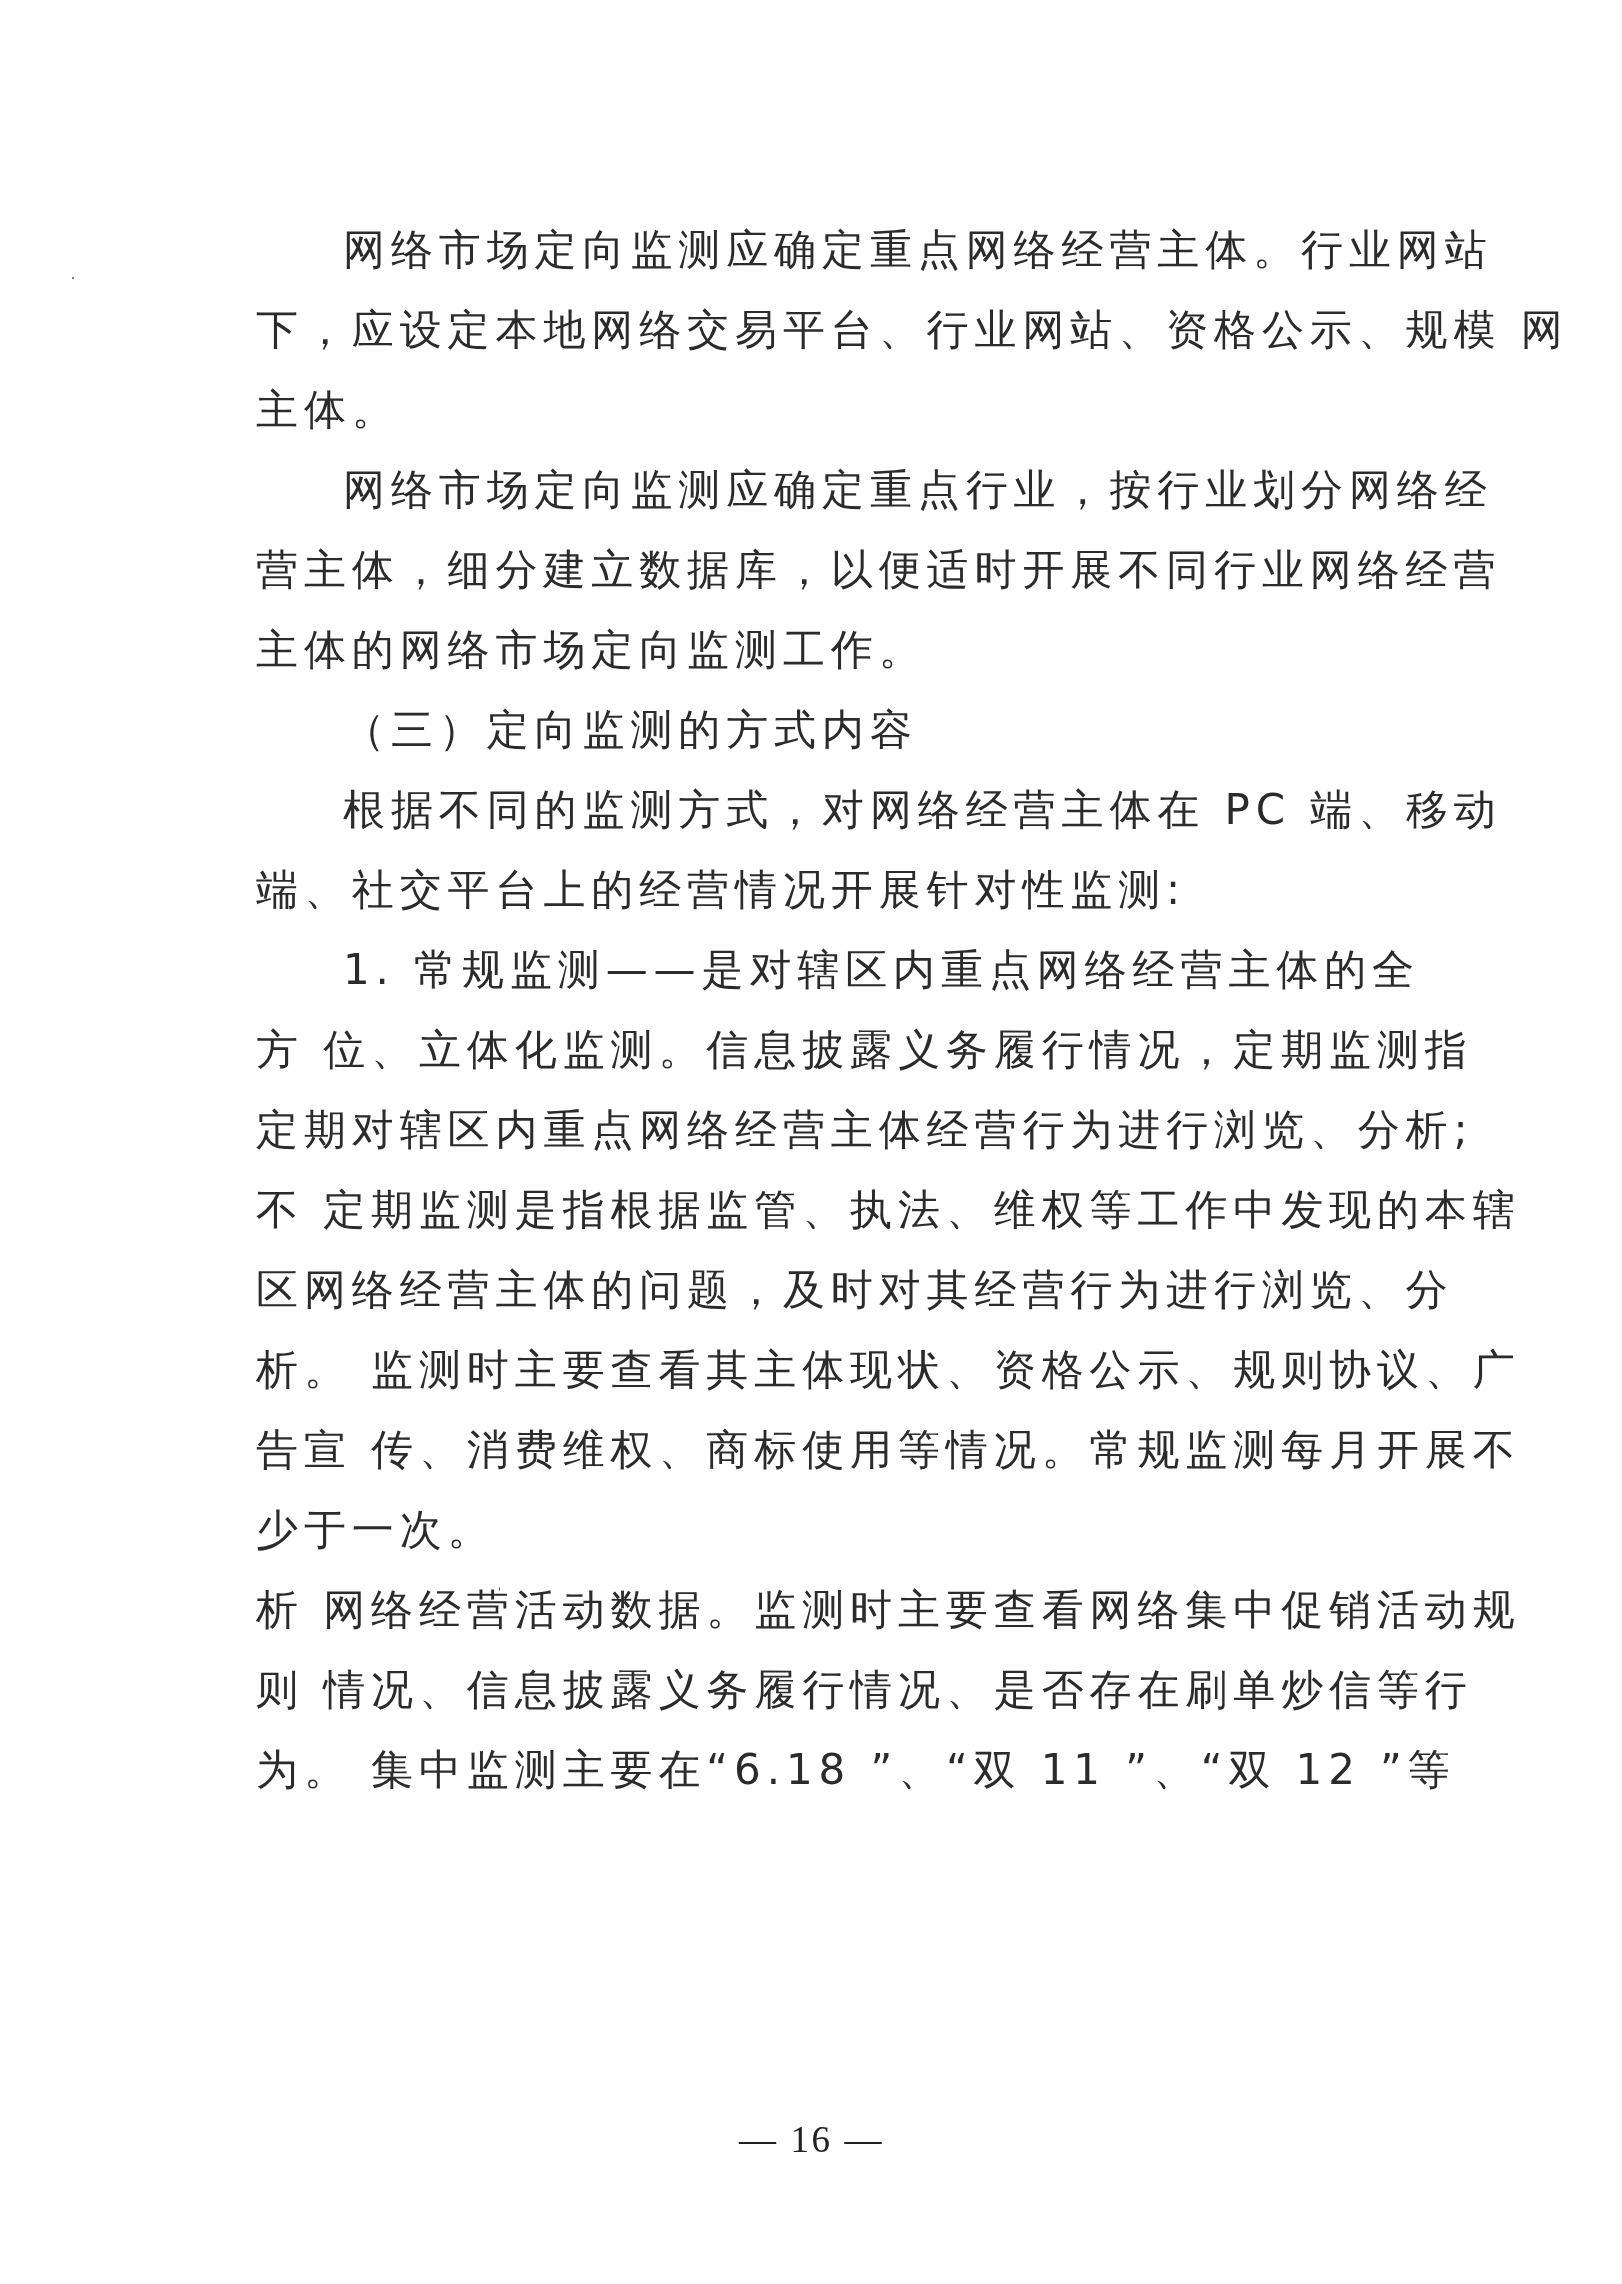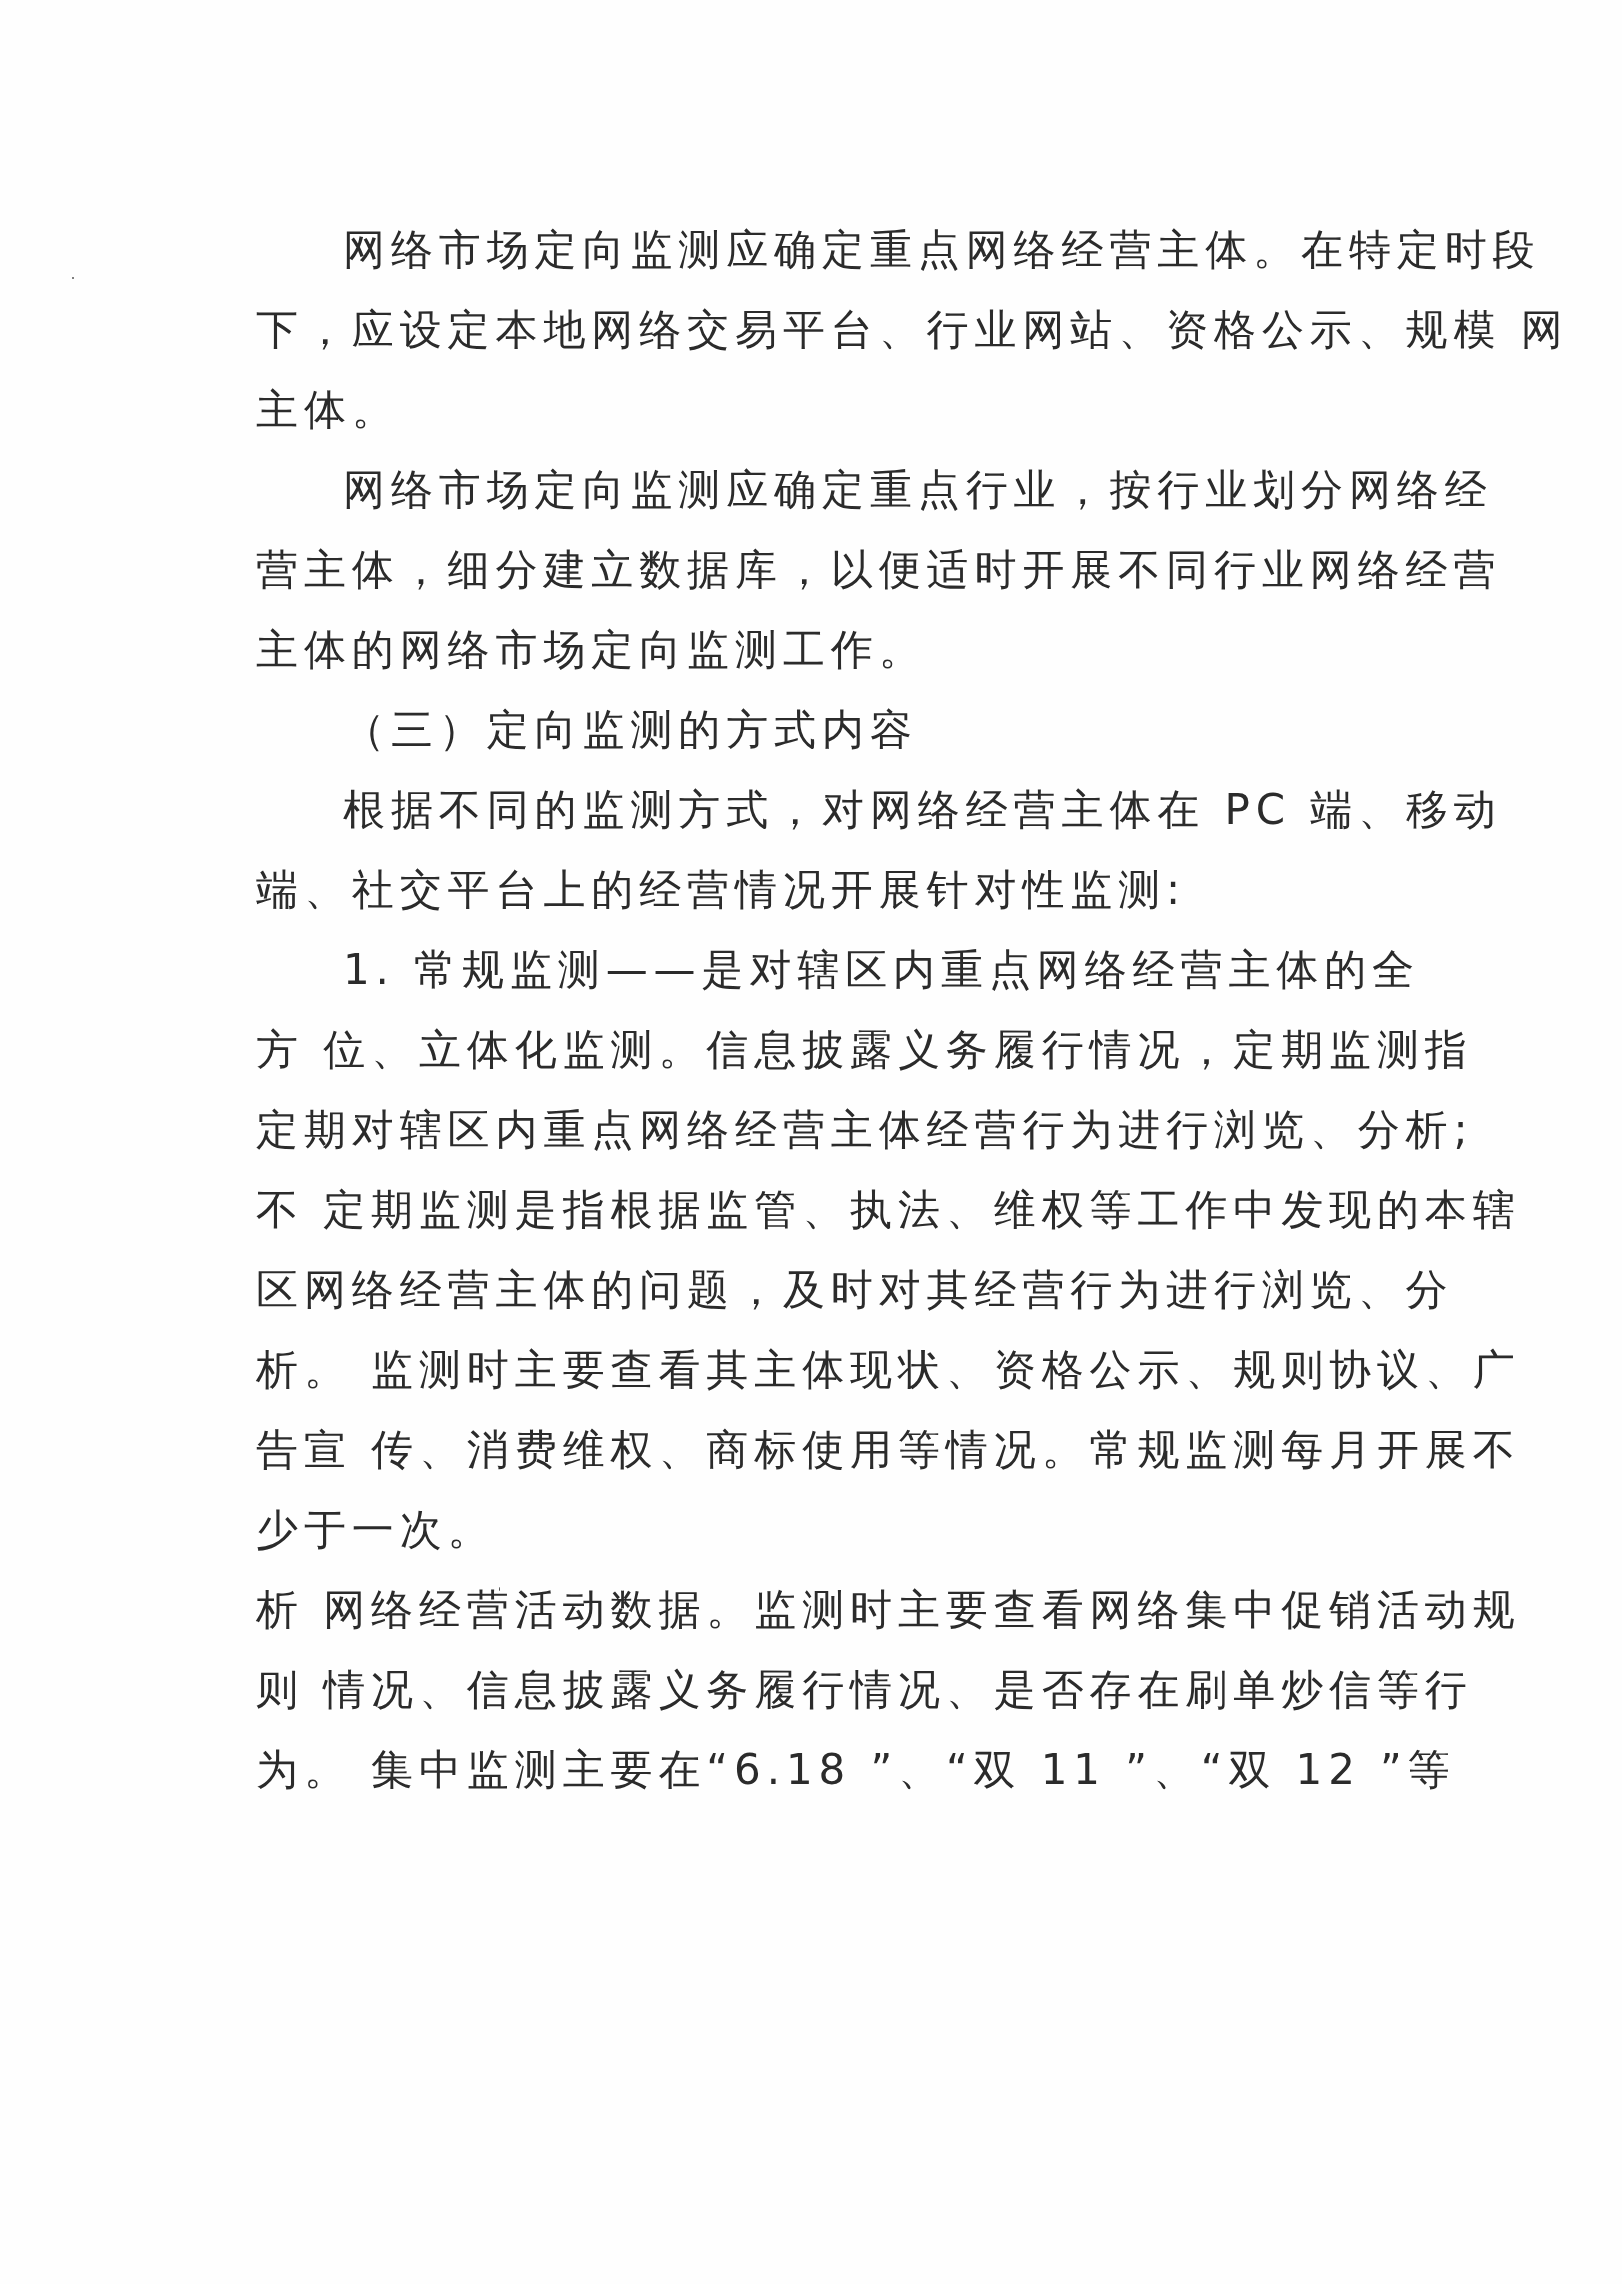--- a/index.html
+++ b/index.html
@@ -46,21 +46,21 @@
   </style>
 </head>
 <body>
 
 <div class="page">
   <span class="speck" style="left:72px;top:277px;"></span>
   <span class="speck" style="left:499px;top:1587px;width:1.3px;height:3.9px;"></span>
 
   <div class="body-text">
 
-    <div class="line indent">网络市场定向监测应确定重点网络经营主体。在特定时段</div>
+    <div class="line indent">网络市场定向监测应确定重点网络经营主体。行业网站</div>
     <div class="line">下，应设定本地网络交易平台、行业网站、资格公示、规模 网</div>
     <div class="line last">主体。</div>
 
     <div class="line indent">网络市场定向监测应确定重点行业，按行业划分网络经</div>
     <div class="line">营主体，细分建立数据库，以便适时开展不同行业网络经营</div>
     <div class="line last">主体的网络市场定向监测工作。</div>
 
     <div class="line heading">（三）定向监测的方式内容</div>
 
     <div class="line indent">根据不同的监测方式，对网络经营主体在 PC 端、移动</div>
@@ -73,14 +73,15 @@
     <div class="line">区网络经营主体的问题，及时对其经营行为进行浏览、分</div>
     <div class="line">析。 监测时主要查看其主体现状、资格公示、规则协议、广</div>
     <div class="line">告宣 传、消费维权、商标使用等情况。常规监测每月开展不</div>
     <div class="line last">少于一次。</div>
 
     <div class="line">析 网络经营活动数据。监测时主要查看网络集中促销活动规</div>
     <div class="line">则 情况、信息披露义务履行情况、是否存在刷单炒信等行</div>
     <div class="line">为。 集中监测主要在“6.18 ”、“双 11 ”、“双 12 ”等</div>
   </div>
 
+  <div class="page-number">— 16 —</div>
 </div>
 
 
 </body></html>

